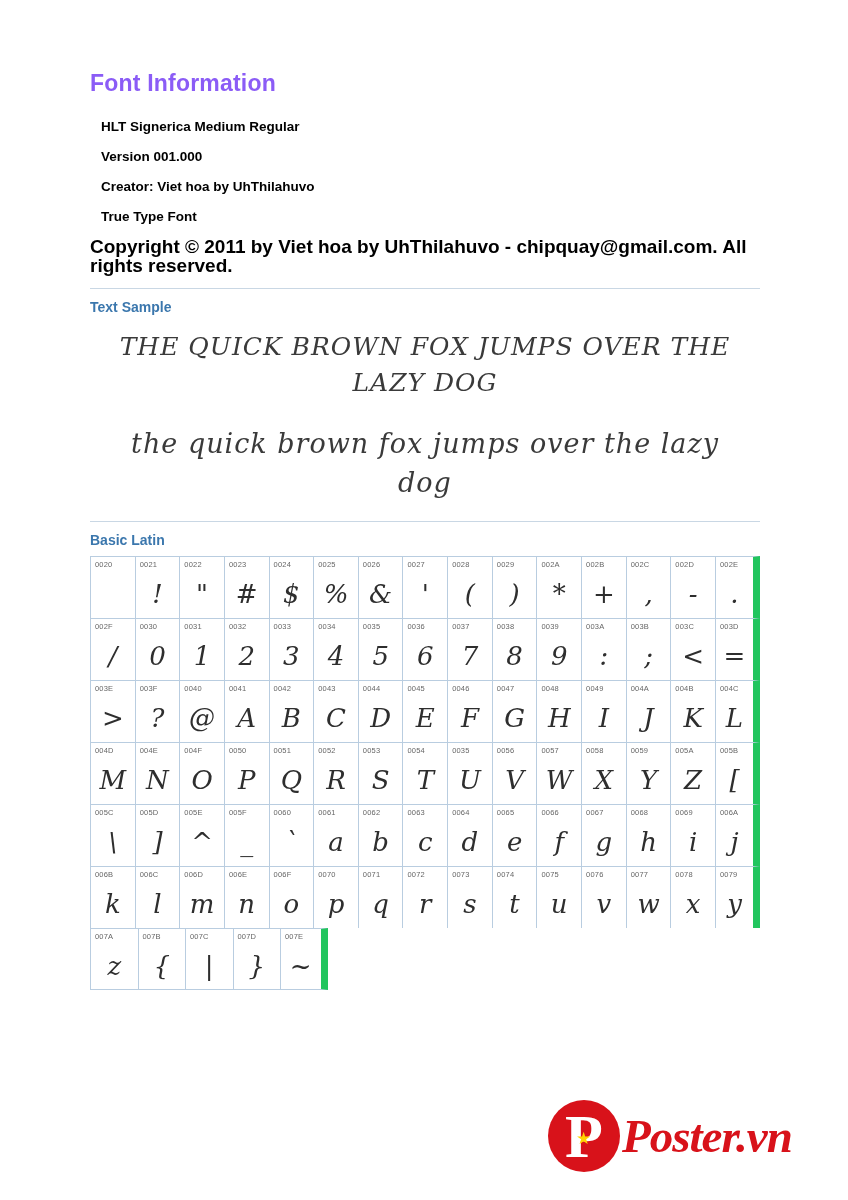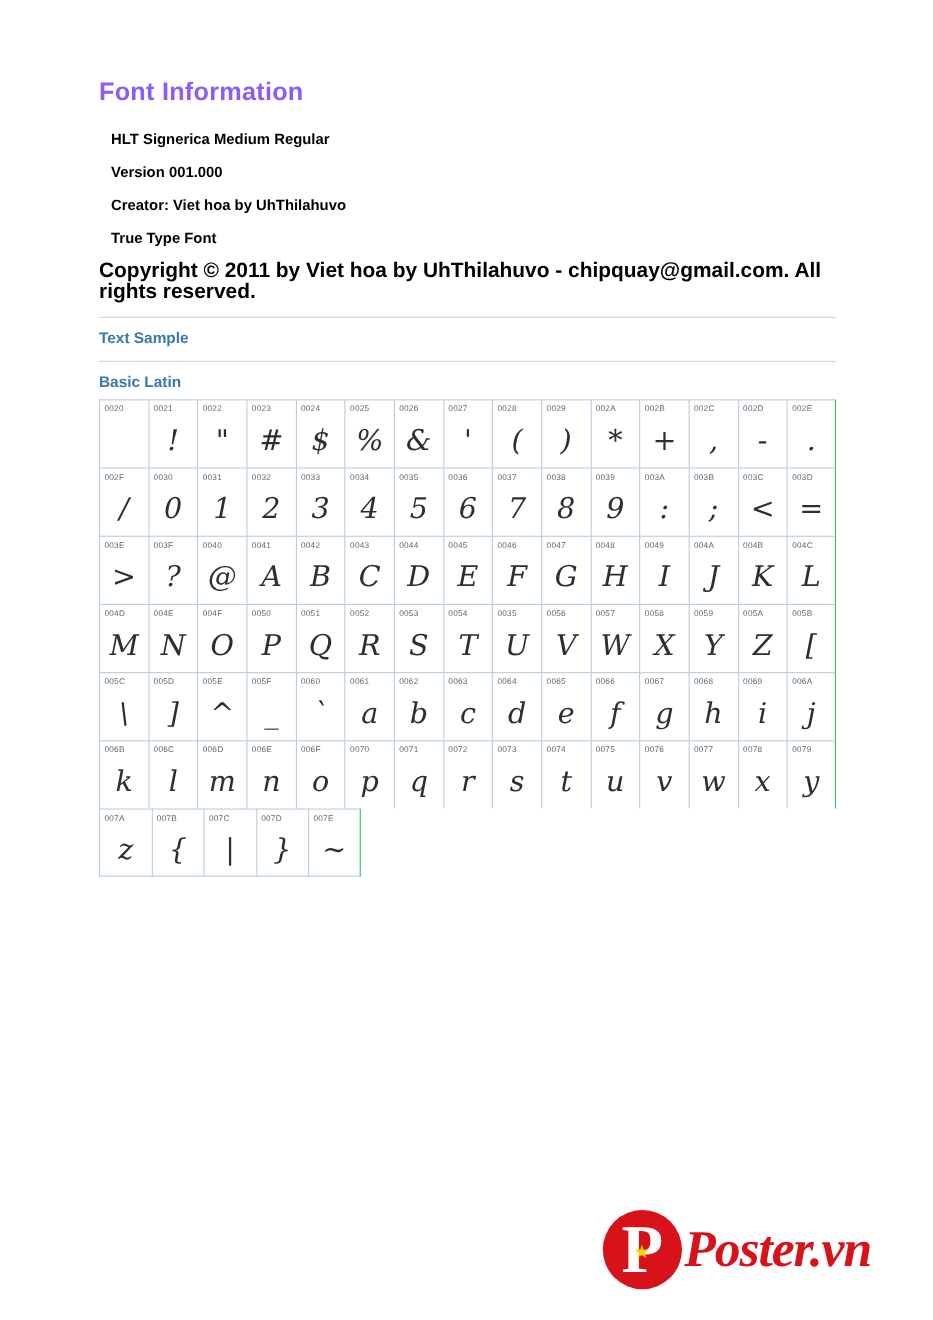--- a/index.html
+++ b/index.html
@@ -101,21 +101,21 @@
     box-sizing: border-box;
     border-left: 1px solid #b9cde0;
     border-top: 1px solid #b9cde0;
     height: 62px;
     position: relative;
   }
   .glyph-row:last-child .glyph-cell {
     border-bottom: 1px solid #b9cde0;
   }
   .glyph-row .glyph-cell:last-child {
-    border-right: 1px solid #22c55e;
+    border-right: 7px solid #22c55e;
   }
   .glyph-code {
     font-size: 7.5px;
     color: #666;
     position: absolute;
     left: 4px;
     top: 3px;
     letter-spacing: 0.2px;
   }
   .glyph-char {
@@ -186,20 +186,24 @@
     <p class="meta-line">HLT Signerica Medium Regular</p>
     <p class="meta-line">Version 001.000</p>
     <p class="meta-line">Creator: Viet hoa by UhThilahuvo</p>
     <p class="meta-line">True Type Font</p>
     <p class="meta-copyright">Copyright © 2011 by Viet hoa by UhThilahuvo - chipquay@gmail.com. All rights reserved.</p>
 
     <hr class="rule">
 
     <h2 class="section-title">Text Sample</h2>
 
+    <div class="sample-block">
+      <div class="sample-line sample-upper">THE QUICK BROWN FOX JUMPS OVER THE LAZY DOG</div>
+      <div class="sample-line sample-lower">the quick brown fox jumps over the lazy dog</div>
+    </div>
 
     <hr class="rule">
 
     <h2 class="section-title">Basic Latin</h2>
 
     <div class="glyph-grid" id="glyph-grid">
         <div class="glyph-row">
           <div class="glyph-cell">
             <div class="glyph-code">0020</div>
             <div class="glyph-char"> </div>

